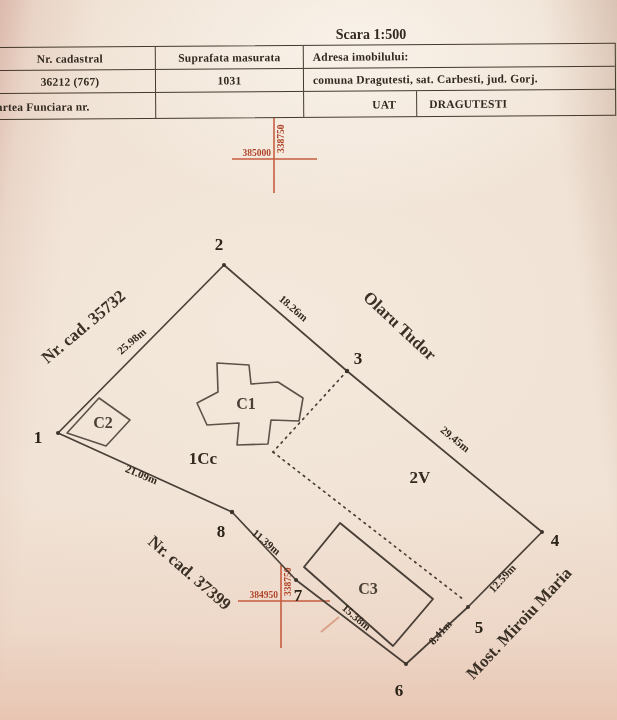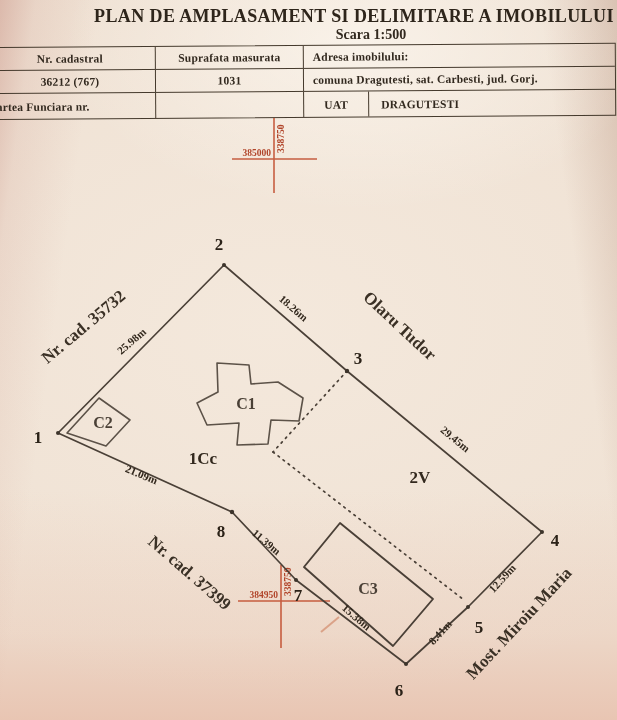--- a/index.html
+++ b/index.html
@@ -29,36 +29,35 @@
   }
   .trow{display:flex;}
   .trow + .trow{border-top:1.4px solid #453a2d;}
   .tc{display:flex;align-items:center;justify-content:center;box-sizing:border-box;}
   .r1 .tc{height:22px;} .r2 .tc{height:22px;} .r3 .tc{height:25px;}
   .cA{width:170px;}
   .cB{width:148px;border-left:1.4px solid #453a2d;}
   .cC{flex:1;border-left:1.4px solid #453a2d;justify-content:flex-start;padding-left:9px;}
   .cA.cut{justify-content:flex-start;padding-left:3px;}
   .split{padding-left:0;}
-  .uatcell{width:64px;height:100%;display:flex;align-items:center;justify-content:center;border-right:1.4px solid #453a2d;}
+  .uatcell{width:64px;height:100%;display:flex;align-items:center;justify-content:center;border-right:1.4px solid #453a2d;margin-left:48px;}
   .uatval{flex:1;display:flex;align-items:center;padding-left:12px;}
   svg{position:absolute;left:0;top:0;}
   .pt{font:bold 17px "Liberation Serif",serif;fill:#2b2218;}
   .dim{font:bold 11px "Liberation Serif",serif;fill:#32281d;}
   .nbr{font:bold 17px "Liberation Serif",serif;fill:#3a3025;}
   .prc{font:bold 17px "Liberation Serif",serif;fill:#33291e;}
   .bld{font:bold 16px "Liberation Serif",serif;fill:#4a4036;}
   .red{font:bold 9.5px "Liberation Serif",serif;fill:#b1452a;}
 </style>
 </head>
 <body>
 
 <div class="page">
 
-  <div class="title">PLAN DE AMPLASAMENT SI DELIMITARE A IMOBILULUI</div>
   <div class="scale">Scara 1:500</div>
 
   <div class="infotable">
     <div class="trow r1">
       <div class="tc cA">Nr. cadastral</div>
       <div class="tc cB">Suprafata masurata</div>
       <div class="tc cC">Adresa imobilului:</div>
     </div>
     <div class="trow r2">
       <div class="tc cA">36212 (767)</div>

